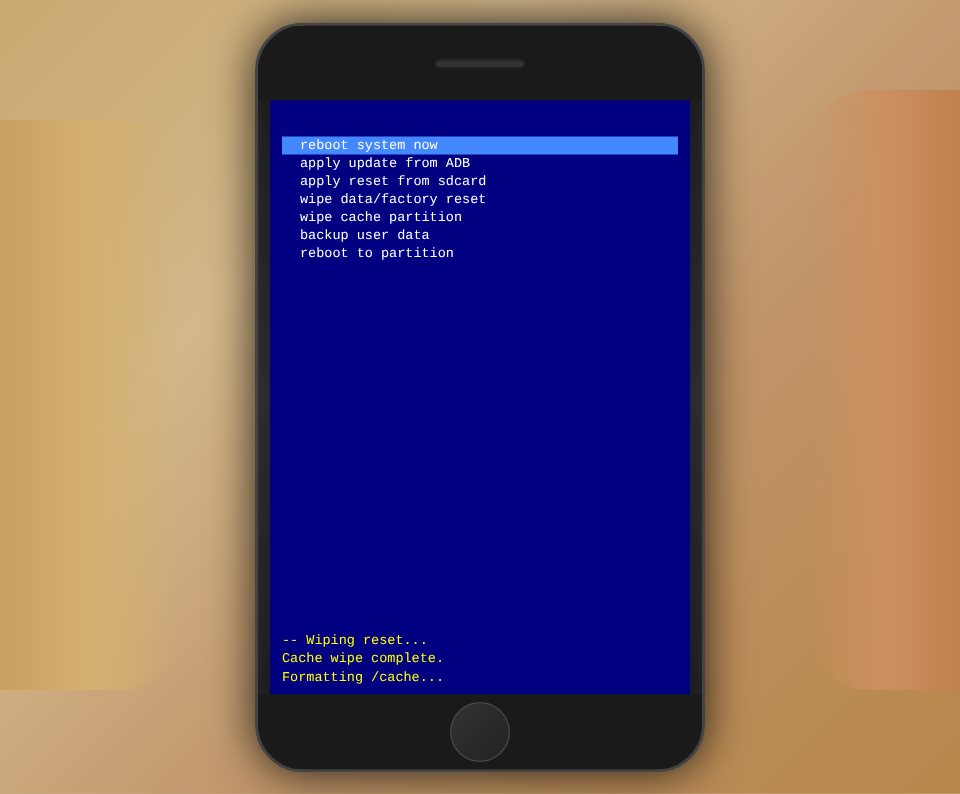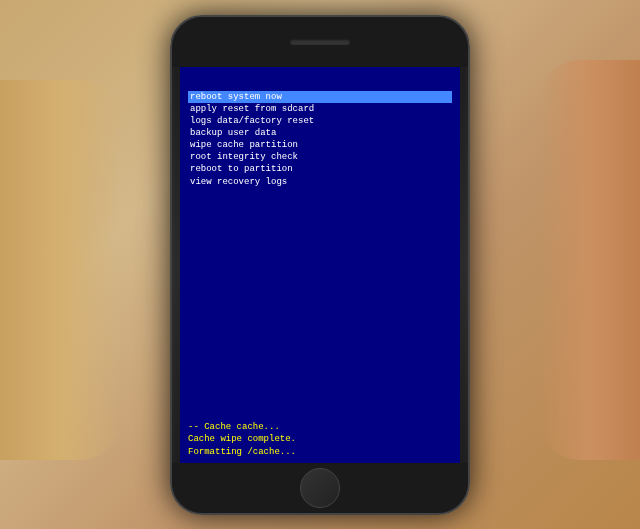--- a/index.html
+++ b/index.html
@@ -137,21 +137,21 @@
       margin-bottom: 2px;
     }
 
     .instruction-yellow {
       color: #ffff00;
       margin-bottom: 4px;
     }
 
     .menu-item {
       color: #ffffff;
-      padding: 0 2px;
+      padding: 0 12px;
       display: block;
       white-space: nowrap;
     }
 
     .menu-item.selected {
       background: #4488ff;
       color: #ffffff;
       display: block;
     }
 
@@ -186,32 +186,31 @@
       <div class="terminal">
 
         <div class="header-red"></div>
         <div class="header-red"></div>
         <br>
         <div class="instruction-yellow"></div>
         <div class="instruction-yellow"></div>
 
         <div id="menu-container">
         <div class="menu-item selected">reboot system now</div>
+            <div class="menu-item">apply update from ADB</div>
             <div class="menu-item">apply reset from sdcard</div>
-            <div class="menu-item">logs data/factory reset</div>
+            <div class="menu-item">wipe data/factory reset</div>
+            <div class="menu-item">wipe cache partition</div>
             <div class="menu-item">backup user data</div>
-            <div class="menu-item">wipe cache partition</div>
-            <div class="menu-item">root integrity check</div>
             <div class="menu-item">reboot to partition</div>
-            <div class="menu-item">view recovery logs</div>
           </div>
 
         <div class="status-section">
           <div id="status-container">
-              <div class="status-text">-- Cache cache...</div>
+              <div class="status-text">-- Wiping reset...</div>
               <div class="status-text">Cache wipe complete.</div>
               <div class="status-text">Formatting /cache...</div>
             </div>
         </div>
       </div>
     </div>
 
     <div class="phone-bezel-bottom">
       <div class="home-button"></div>
     </div>

